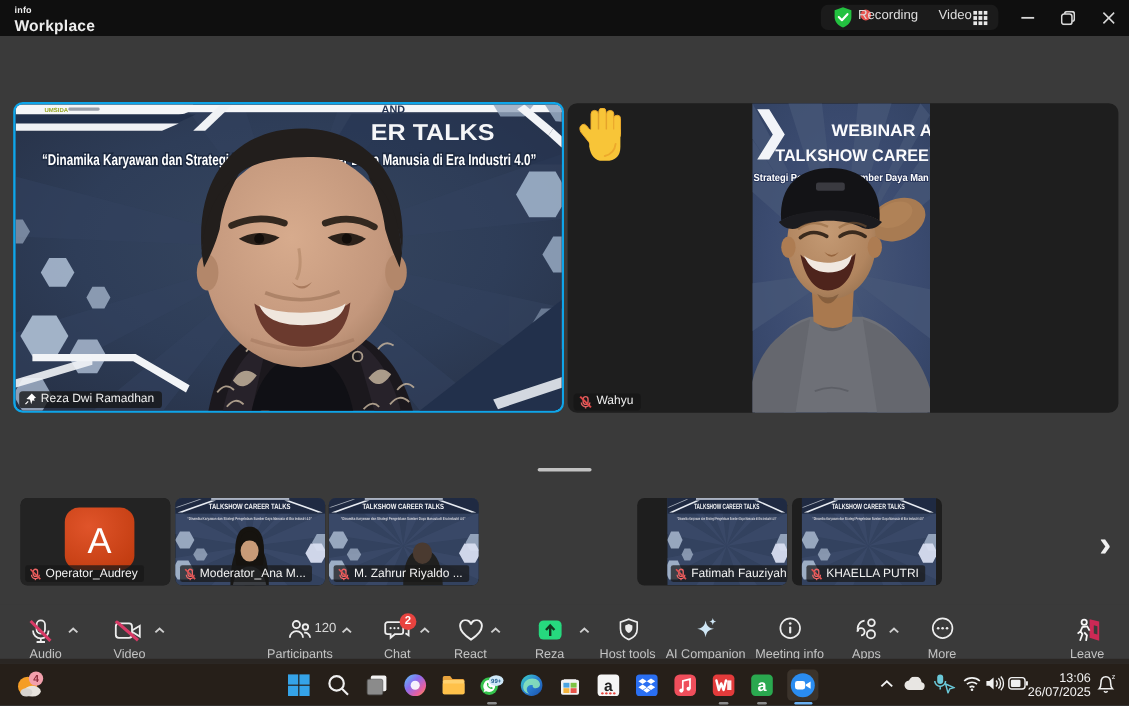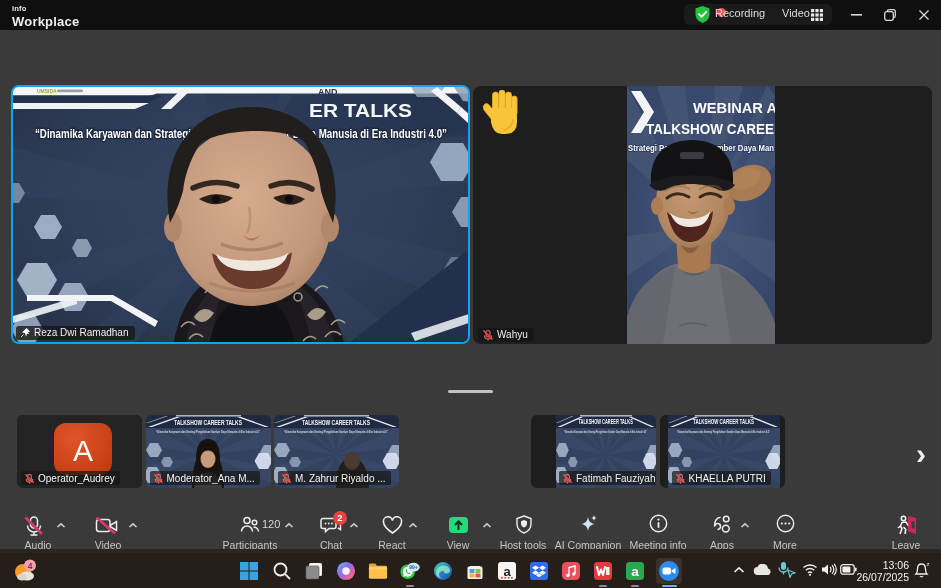--- a/index.html
+++ b/index.html
@@ -489,21 +489,21 @@
     <svg class="caret abs" style="left:408px;top:18px" width="10" height="7" viewBox="0 0 10 7">
         <path d="M1.5 5 L5 1.8 L8.5 5" stroke="#cfcfcf" stroke-width="1.6" fill="none"></path>
       </svg>
 
     <div class="tb" style="left:434px;width:48px">
       <div class="abs" style="left:15px;top:13px;width:19px;height:16px;background:#26d97e;border-radius:4px">
         <svg class="abs" style="left:4px;top:2px" width="11" height="12" viewBox="0 0 11 12">
           <path d="M5.5 11 V3 M2 6 L5.5 2.2 L9 6" stroke="#14341f" stroke-width="2" fill="none"></path>
         </svg>
       </div>
-      <div class="lbl">View</div>
+      <div class="lbl">Reza</div>
     </div>
     <svg class="caret abs" style="left:482px;top:18px" width="10" height="7" viewBox="0 0 10 7">
         <path d="M1.5 5 L5 1.8 L8.5 5" stroke="#cfcfcf" stroke-width="1.6" fill="none"></path>
       </svg>
 
     <div class="tb" style="left:496px;width:54px">
       <svg class="abs" style="left:20px;top:11px" width="16" height="19" viewBox="0 0 16 19">
         <path d="M8 1 L15 3.5 V9 C15 13.3 12.2 16.4 8 18 C3.8 16.4 1 13.3 1 9 V3.5 Z" stroke="#ededed" stroke-width="1.4" fill="none"></path>
         <path d="M8 5 l3 1.2 v2.2 c0 2 -1.3 3.4 -3 4.2 c-1.7 -0.8 -3 -2.2 -3 -4.2 V6.2 Z" fill="#ededed"></path>
       </svg>

